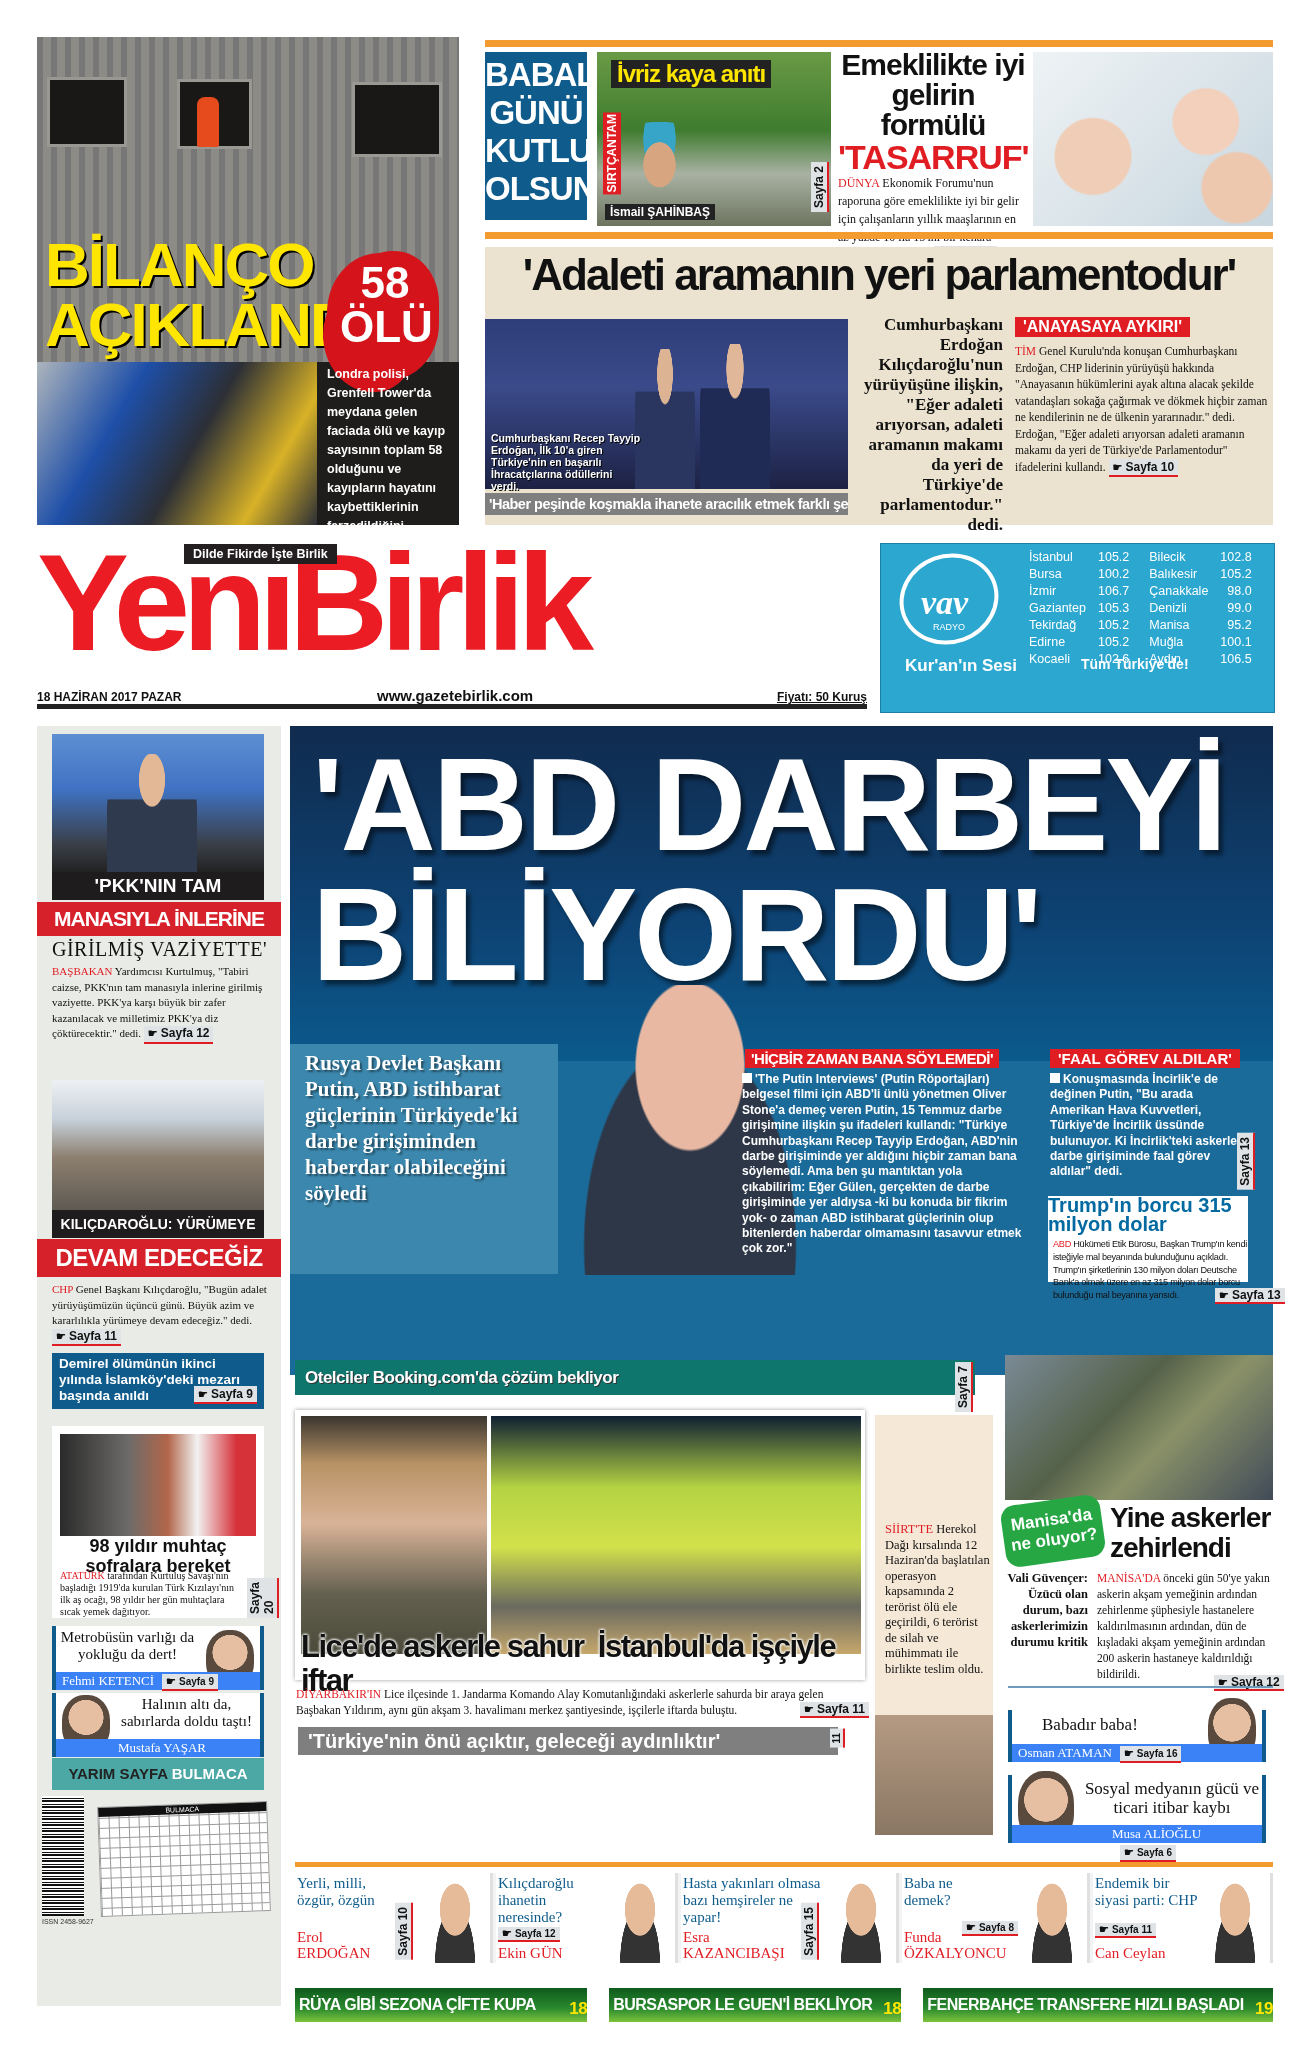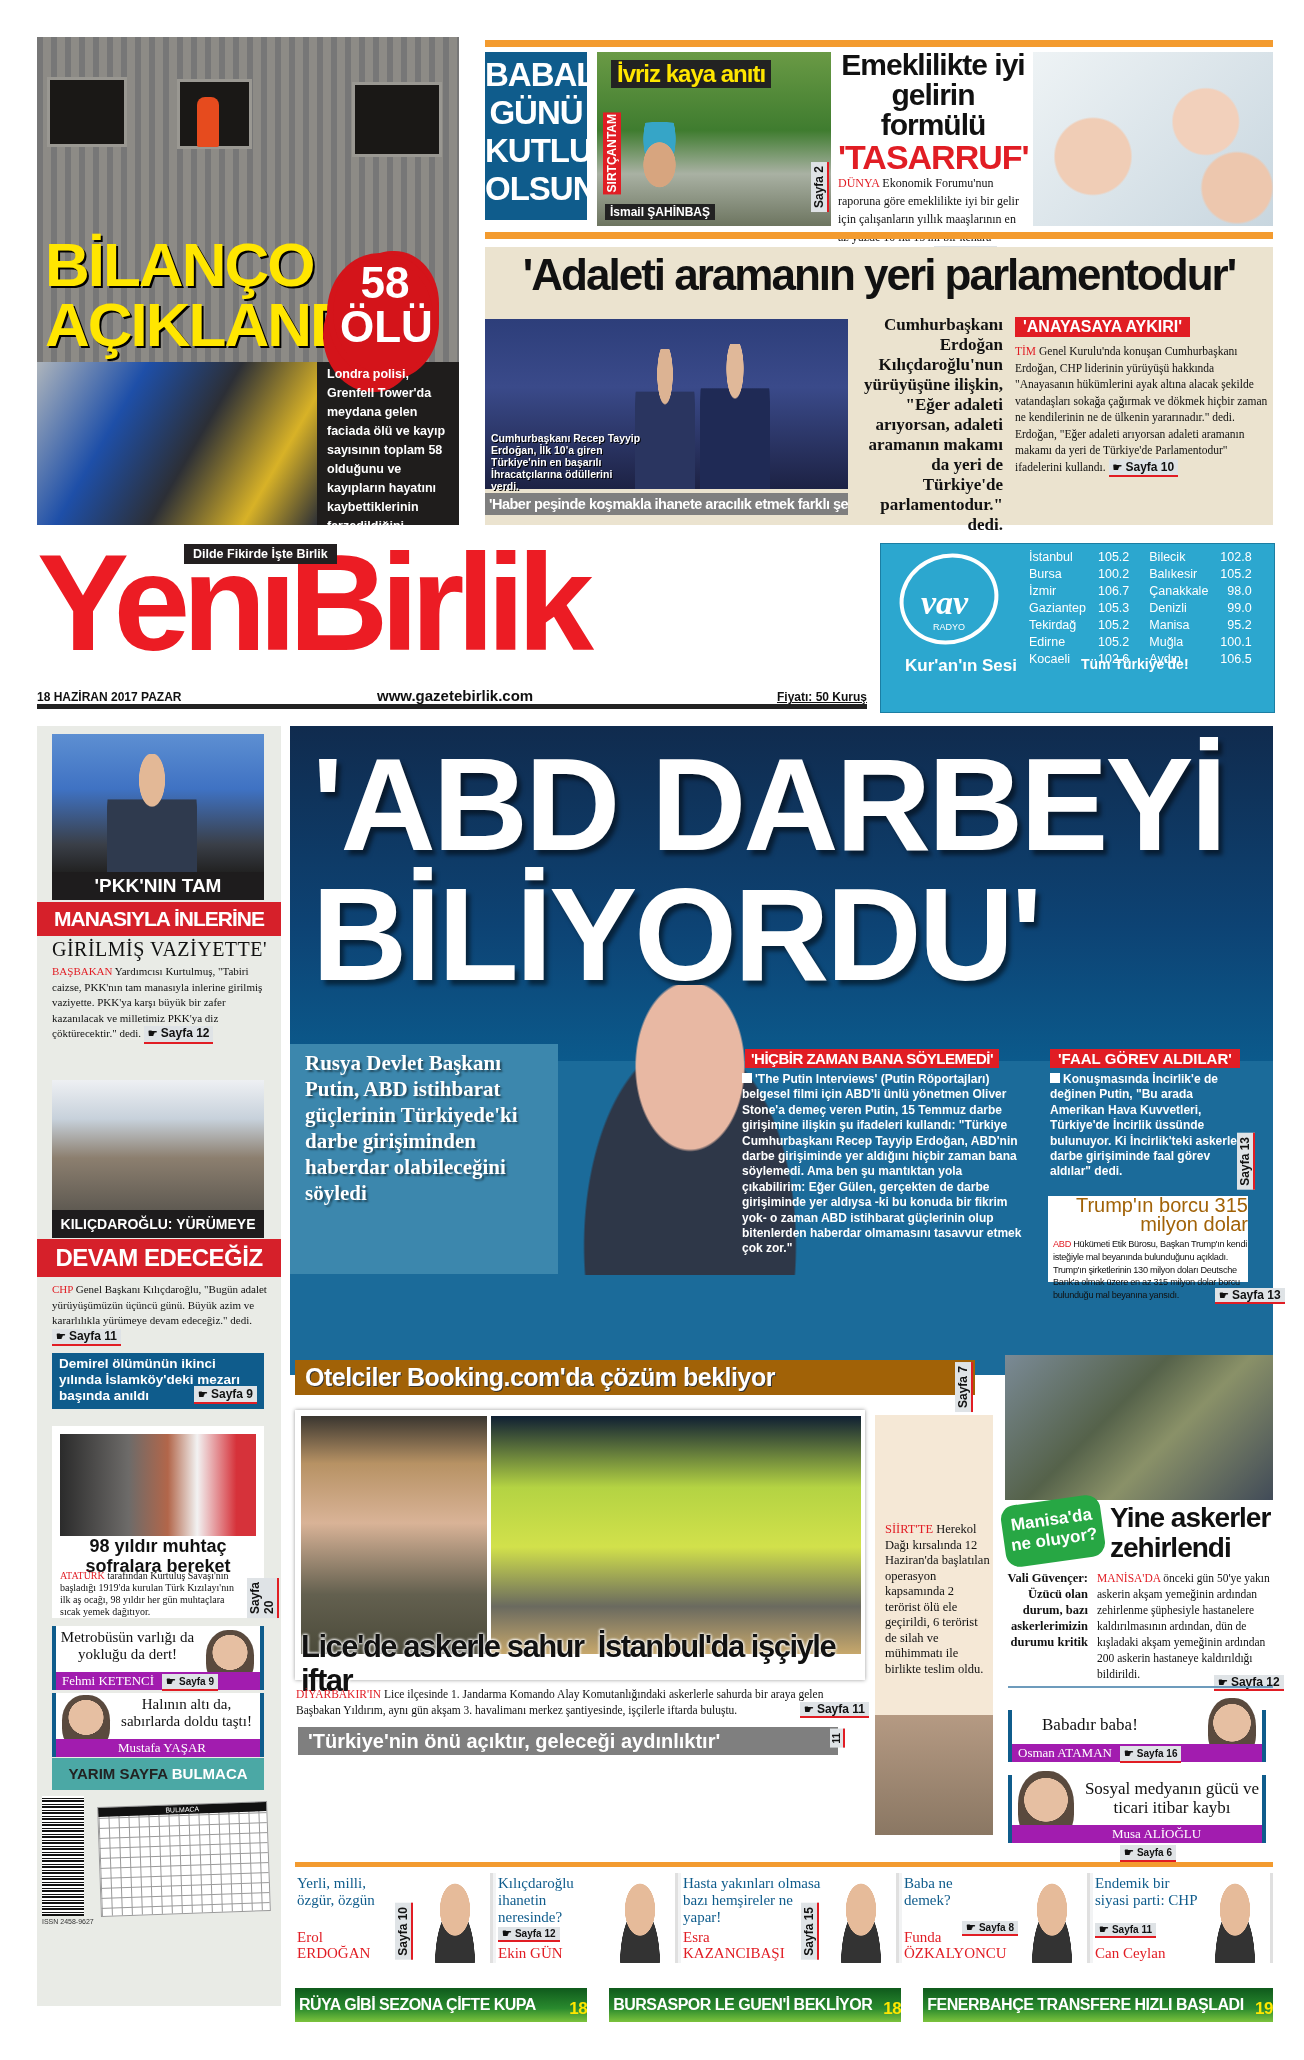--- a/index.html
+++ b/index.html
@@ -73,21 +73,21 @@
 #kil2{left:0;top:513px;width:244px;background:#d6202a;color:#fff;font-weight:bold;font-size:24px;text-align:center;line-height:38px;letter-spacing:-.5px}
 #kil-text{left:15px;top:556px;width:222px;font-family:"Liberation Serif",serif;font-size:11px;line-height:15.5px}
 #demirel{left:15px;top:627px;width:212px;height:56px;background:#0f5c8c;color:#fff;font-weight:bold;font-size:13.5px;line-height:16px;padding:3px 7px}
 #kizilay{left:15px;top:700px;width:212px;height:192px;background:#fff}
 #kizilay-photo{left:8px;top:8px;width:196px;height:102px;background:linear-gradient(90deg,#2b2b2b 0%,#6d6b69 35%,#b2664a 55%,#f2f2f2 70%,#d6323a 90%)}
 #kizilay-h{left:0;top:110px;width:212px;text-align:center;font-weight:bold;font-size:18px;line-height:20px}
 #kizilay-t{left:8px;top:144px;width:184px;font-family:"Liberation Serif",serif;font-size:10px;line-height:12px}
 #kizilay-s{left:195px;top:152px}
 .colbox{position:absolute;left:15px;width:212px;height:64px;background:#fff;border-left:4px solid #0f5c8c;border-right:4px solid #0f5c8c}
 .colbox .t{position:absolute;font-family:"Liberation Serif",serif;font-size:15px;line-height:17px}
-.colbox .foot{position:absolute;left:0;bottom:0;width:100%;height:18px;background:#a21caf;color:#fff;font-family:"Liberation Serif",serif;font-size:13px;padding-left:6px;line-height:18px}
+.colbox .foot{position:absolute;left:0;bottom:0;width:100%;height:18px;background:#3b82f6;color:#fff;font-family:"Liberation Serif",serif;font-size:13px;padding-left:6px;line-height:18px}
 .colbox .foot .sayfa{font-size:10px;line-height:14px;margin-left:8px}
 .face{position:absolute;width:48px;height:56px;border-radius:45% 45% 40% 40%;background:radial-gradient(circle at 50% 40%,#e6bfa2 0 42%,#5a4a3e 43%)}
 #bulmaca-h{left:15px;top:1032px;width:212px;height:32px;background:#4ba8a5;font-weight:bold;font-size:15px;text-align:center;line-height:32px}
 #bulmaca-h .a{color:#222}
 #bulmaca-h .b{color:#fff}
 #barcode{left:5px;top:1070px;width:42px;height:120px;background:repeating-linear-gradient(0deg,#111 0 2px,#fff 2px 3px,#111 3px 4px,#fff 4px 6px)}
 #crossword{left:62px;top:1078px;width:170px;height:110px;background:#fff;border:1px solid #999;transform:rotate(-2deg);background-image:linear-gradient(#999 1px,transparent 1px),linear-gradient(90deg,#999 1px,transparent 1px);background-size:10px 10px}
 #crossword .cw-t{position:absolute;left:0;top:0;width:100%;height:9px;background:#111;color:#fff;font-size:7px;text-align:center;line-height:9px}
 
 #main{left:290px;top:726px;width:983px;height:335px;background:linear-gradient(180deg,#102b4e 0%,#0d4374 60%,#0b5a8c 100%)}
@@ -95,25 +95,25 @@
 #main-lower{left:290px;top:1040px;width:983px;height:335px;background:#1b6b9a}
 #lede-box{left:290px;top:1044px;width:268px;height:230px;background:#3c87ad}
 #lede{left:305px;top:1050px;width:240px;color:#fff;font-family:"Liberation Serif",serif;font-weight:bold;font-size:21px;line-height:26px;text-shadow:2px 2px 2px rgba(0,0,0,.45)}
 #putin{left:555px;top:985px;width:270px;height:290px;border-radius:45% 45% 10% 10%;background:radial-gradient(ellipse at 50% 28%,#e8b8a3 0 28%,transparent 29%),radial-gradient(ellipse at 50% 90%,#2e3748 0 55%,transparent 56%),transparent}
 #hicbir-h{left:745px;top:1049px;background:#e11d24;color:#fff;font-weight:bold;font-size:15px;padding:1px 6px;letter-spacing:-.5px}
 #hicbir-t{left:742px;top:1072px;width:280px;color:#fff;font-weight:bold;font-size:12px;line-height:15.4px}
 #faal-h{left:1050px;top:1049px;background:#e11d24;color:#fff;font-weight:bold;font-size:15px;padding:1px 8px}
 #faal-t{left:1050px;top:1072px;width:195px;color:#fff;font-weight:bold;font-size:12px;line-height:15.4px}
 #faal-s{left:1237px;top:1133px}
 #trump{left:1048px;top:1196px;width:200px;height:86px;background:#fff}
-#trump-h{left:0;top:0;width:200px;text-align:right;color:#a16207;font-weight:normal;font-size:20px;line-height:19px}
+#trump-h{left:0;top:0;width:200px;text-align:left;color:#0369a1;font-weight:bold;font-size:20px;line-height:19px}
 #trump-t{left:5px;top:42px;width:195px;font-size:9.2px;line-height:12.8px;letter-spacing:-.3px}
 #trump-s{left:1215px;top:1288px}
 
-#booking{left:295px;top:1360px;width:680px;height:35px;background:#a16207;color:#fff;font-weight:bold;font-size:25px;line-height:35px;padding-left:10px;letter-spacing:-.5px;text-shadow:1px 1px 0 #333}
+#booking{left:295px;top:1360px;width:680px;height:35px;background:#0f766e;color:#fff;font-weight:bold;font-size:17px;line-height:35px;padding-left:10px;letter-spacing:-.5px;text-shadow:1px 1px 0 #333}
 #booking-s{left:955px;top:1362px}
 
 #yil-box{left:295px;top:1410px;width:570px;height:270px;background:#fff;box-shadow:0 0 4px rgba(0,0,0,.4)}
 #yil-p1{left:6px;top:6px;width:186px;height:238px;background:linear-gradient(180deg,#3a3630 0%,#b79264 20%,#d9b397 45%,#63604f 75%,#4b4a3a 100%)}
 #yil-p2{left:196px;top:6px;width:370px;height:238px;background:linear-gradient(180deg,#0f1f33 0%,#b4d343 30%,#d2e14b 55%,#6a6a5f 80%,#c7a86c 100%)}
 #yil-h{left:6px;top:220px;width:560px;color:#111;font-weight:bold;font-size:31px;line-height:34px;letter-spacing:-1.5px;text-shadow:0 0 3px #fff,0 0 3px #fff,0 0 3px #fff}
 #yil-t{left:296px;top:1686px;width:560px;font-family:"Liberation Serif",serif;font-size:11.5px;line-height:16px}
 #yil-s{left:800px;top:1702px}
 #turkiye{left:298px;top:1727px;width:540px;background:#7f7f7f;color:#fff;font-weight:bold;font-size:20px;line-height:28px;padding-left:10px}
 #turkiye-s{left:830px;top:1729px}

